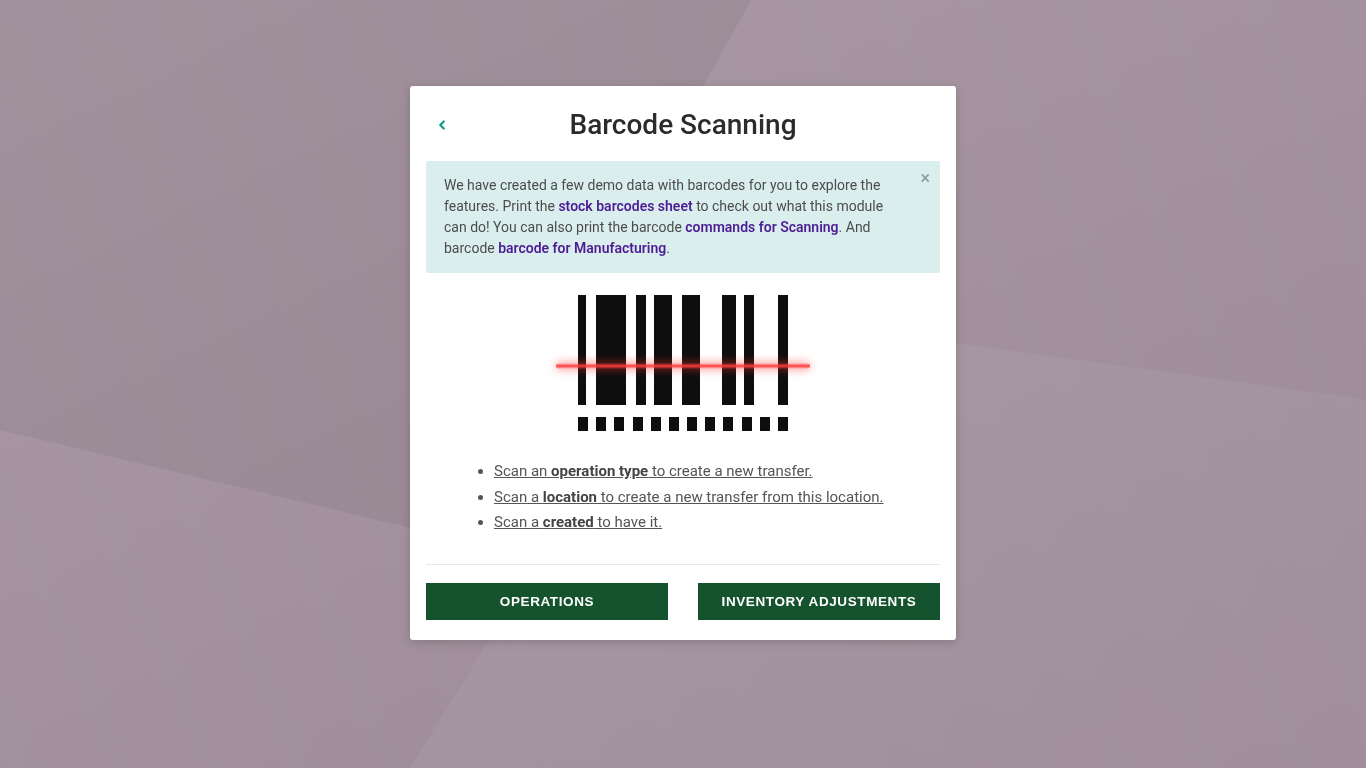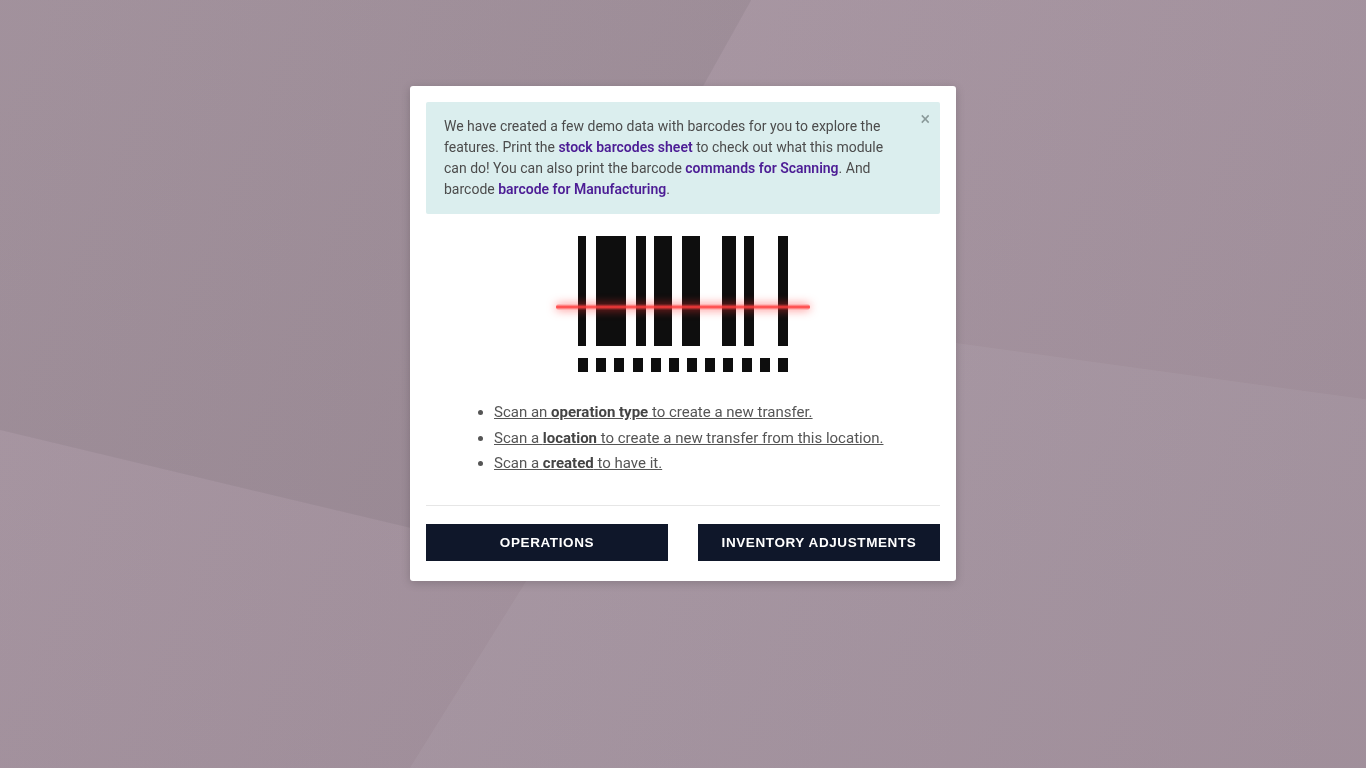--- a/index.html
+++ b/index.html
@@ -164,39 +164,47 @@
   }
 
   .btn-row {
     display: flex;
     justify-content: space-between;
     gap: 30px;
     margin-bottom: 4px;
   }
   .btn {
     flex: 1;
-    background: #0f172a;
+    background: #14532d;
     color: #fff;
     text-align: center;
     font-weight: 700;
     letter-spacing: 0.6px;
     font-size: 13.5px;
     padding: 11px 8px;
     border: none;
     cursor: pointer;
     text-transform: uppercase;
   }
 </style>
 </head>
 <body>
 
 <div class="bg-poly"></div>
 
 <div class="card">
 
+  <div class="card-header">
+    <div class="back-btn">
+      <svg width="14" height="14" viewBox="0 0 24 24" fill="none" stroke="currentColor" stroke-width="4" stroke-linecap="round" stroke-linejoin="round">
+          <polyline points="15 18 9 12 15 6"></polyline>
+        </svg>
+    </div>
+    <h1 class="card-title">Barcode Scanning</h1>
+  </div>
 
   <div class="alert">
     <span class="alert-close">×</span>
     <span>We have created a few demo data with barcodes for you to explore the features. Print the </span><a>stock barcodes sheet</a><span> to check out what this module can do! You can also print the barcode </span><a>commands for Scanning</a><span>. And barcode </span><a>barcode for Manufacturing</a><span>.</span>
   </div>
 
   <div class="barcode-wrap">
     <div class="barcode">
       <div class="bars">
         <div class="bar" style="width:8px"></div>

